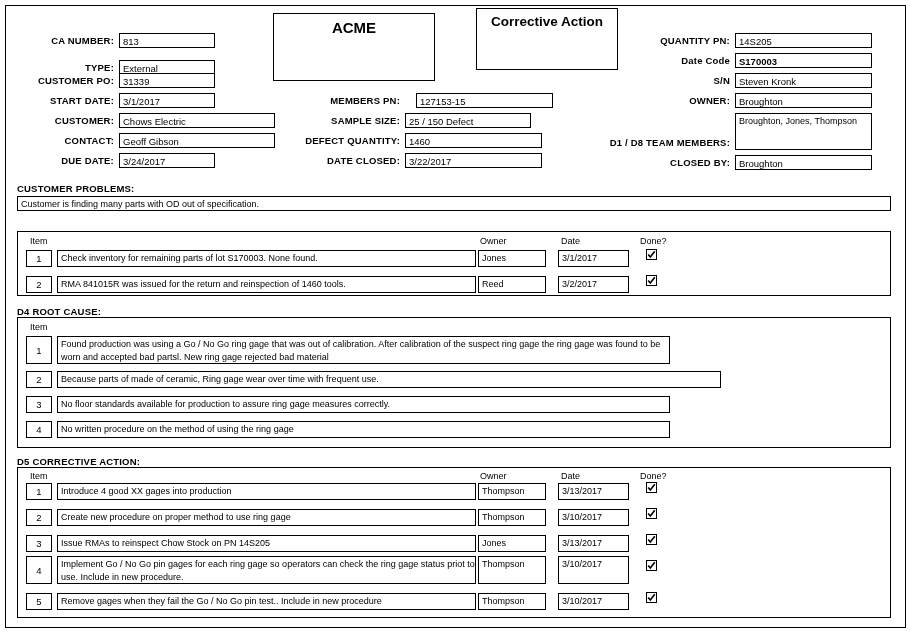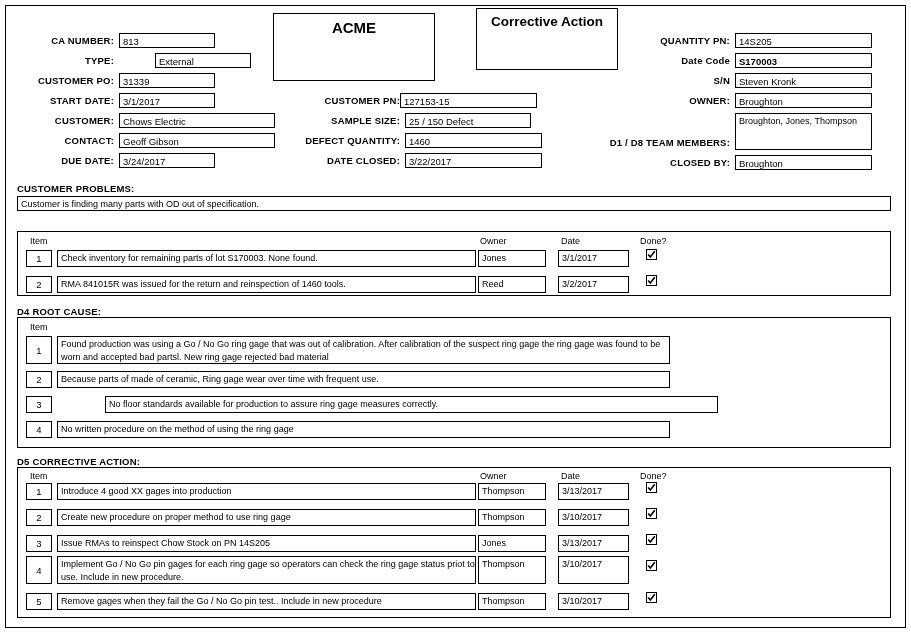--- a/index.html
+++ b/index.html
@@ -130,21 +130,21 @@
     <div class="t">ACME</div>
   </div>
   <div class="title-box" id="ca-title-box">
     <div class="t">Corrective Action</div>
   </div>
 
   <div class="hdr-field" style="left:32px; top:33px;">
     <div class="hdr-label" style="width:82px;">CA NUMBER:</div>
     <div class="hdr-box" style="width:96px; margin-left:5px;">813</div>
   </div>
-  <div class="hdr-field" style="left:32px; top:53px;gap:36px;">
+  <div class="hdr-field" style="left:32px; top:60px;">
     <div class="hdr-label" style="width:82px;">TYPE:</div>
     <div class="hdr-box" style="width:96px; margin-left:5px;">External</div>
   </div>
   <div class="hdr-field" style="left:32px; top:73px;">
     <div class="hdr-label" style="width:82px;">CUSTOMER PO:</div>
     <div class="hdr-box" style="width:96px; margin-left:5px;">31339</div>
   </div>
   <div class="hdr-field" style="left:32px; top:93px;">
     <div class="hdr-label" style="width:82px;">START DATE:</div>
     <div class="hdr-box" style="width:96px; margin-left:5px;">3/1/2017</div>
@@ -156,22 +156,22 @@
   <div class="hdr-field" style="left:32px; top:133px;">
     <div class="hdr-label" style="width:82px;">CONTACT:</div>
     <div class="hdr-box" style="width:156px; margin-left:5px;">Geoff Gibson</div>
   </div>
   <div class="hdr-field" style="left:32px; top:153px;">
     <div class="hdr-label" style="width:82px;">DUE DATE:</div>
     <div class="hdr-box" style="width:96px; margin-left:5px;">3/24/2017</div>
   </div>
 
   <div class="hdr-field" style="left:290px; top:93px;">
-    <div class="hdr-label" style="width:110px;">CUSTOMER PN:</div>
-    <div class="hdr-box" style="width:137px; margin-left:0;">127153-15</div>
+    <div class="hdr-label" style="width:110px;">MEMBERS PN:</div>
+    <div class="hdr-box" style="width:137px; margin-left:16px;">127153-15</div>
   </div>
   <div class="hdr-field" style="left:290px; top:113px;">
     <div class="hdr-label" style="width:110px;">SAMPLE SIZE:</div>
     <div class="hdr-box" style="width:126px; margin-left:5px;">25 / 150 Defect</div>
   </div>
   <div class="hdr-field" style="left:290px; top:133px;">
     <div class="hdr-label" style="width:110px;">DEFECT QUANTITY:</div>
     <div class="hdr-box" style="width:137px; margin-left:5px;">1460</div>
   </div>
   <div class="hdr-field" style="left:290px; top:153px;">
@@ -235,24 +235,24 @@
   </div>
 
   <div class="section-label" style="left:17px; top:306px;">D4  ROOT CAUSE:</div>
   <div class="panel" style="left:17px; top:317px; width:874px; height:131px;"></div>
   <div class="colhdr" style="left:30px; top:322px;">Item</div>
 
   <div class="itembox" style="left:26px; top:336px; width:26px; height:28px; line-height:27px;">1</div>
   <div class="textline" style="left:57px; top:336px; width:613px; height:28px; line-height:13px;">Found production was using a  Go / No Go ring gage that was out of calibration. After calibration of the suspect ring gage the ring gage was found to be worn and accepted bad partsl. New ring gage rejected bad material</div>
 
   <div class="itembox" style="left:26px; top:371px; width:26px; height:17px;">2</div>
-  <div class="textline" style="left:57px; top:371px; width:613px; height:17px;">Because parts of made of ceramic, Ring gage wear over time with frequent use.</div>
+  <div class="textline" style="left:57px; top:371px; width:664px; height:17px;">Because parts of made of ceramic, Ring gage wear over time with frequent use.</div>
 
   <div class="itembox" style="left:26px; top:396px; width:26px; height:17px;">3</div>
-  <div class="textline" style="left:57px; top:396px; width:613px; height:17px;margin-left:48px;">No floor standards available for production to assure ring gage measures correctly.</div>
+  <div class="textline" style="left:57px; top:396px; width:613px; height:17px;">No floor standards available for production to assure ring gage measures correctly.</div>
 
   <div class="itembox" style="left:26px; top:421px; width:26px; height:17px;">4</div>
   <div class="textline" style="left:57px; top:421px; width:613px; height:17px;">No written procedure on the method of using the ring gage</div>
 
   <div class="section-label" style="left:17px; top:456px;">D5  CORRECTIVE ACTION:</div>
   <div class="panel" style="left:17px; top:467px; width:874px; height:151px;"></div>
   <div class="colhdr" style="left:30px; top:471px;">Item</div>
   <div class="colhdr" style="left:480px; top:471px;">Owner</div>
   <div class="colhdr" style="left:561px; top:471px;">Date</div>
   <div class="colhdr" style="left:640px; top:471px;">Done?</div>

